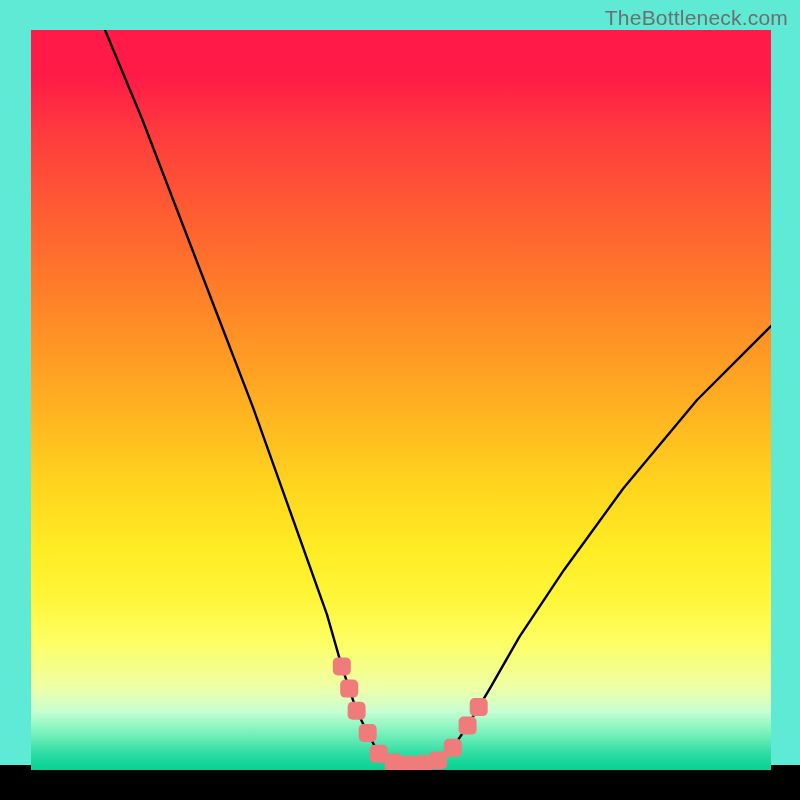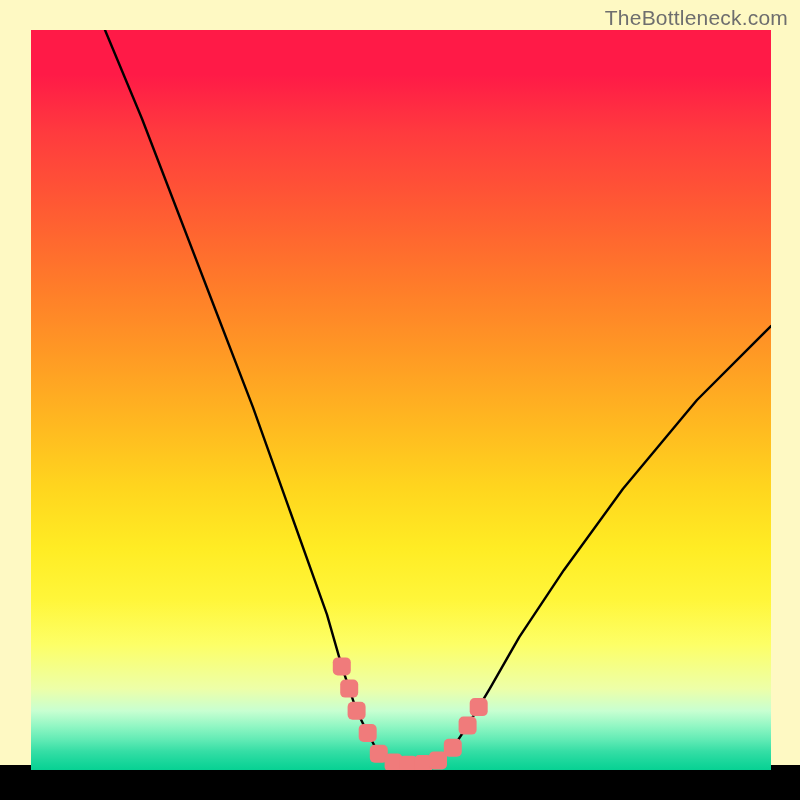--- a/index.html
+++ b/index.html
@@ -8,21 +8,21 @@
     width: 800px;
     height: 800px;
     overflow: hidden;
     background: #000;
     font-family: Arial, Helvetica, sans-serif;
   }
   .frame {
     position: relative;
     width: 800px;
     height: 765px;
-    background: #fef9c3;
+    background: #5eead4;
   }
   .plot-area {
     position: absolute;
     left: 31px;
     top: 30px;
     width: 740px;
     height: 740px;
     background: linear-gradient(
       to bottom,
       #ff1a47 0%,

